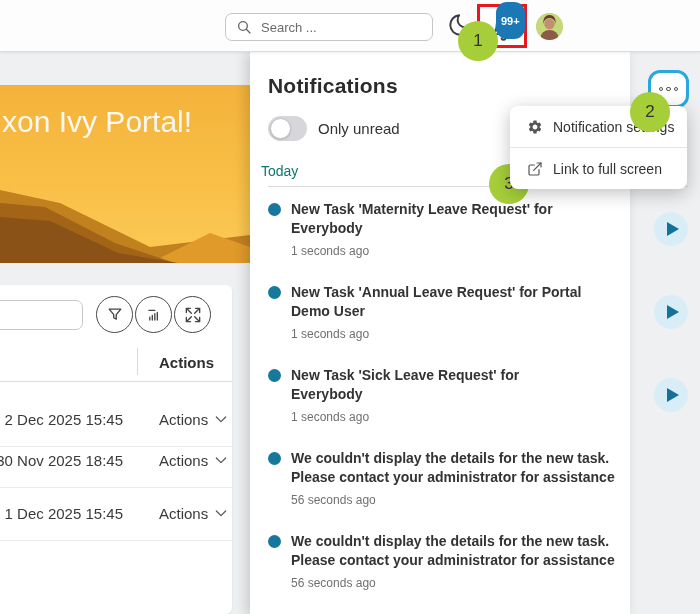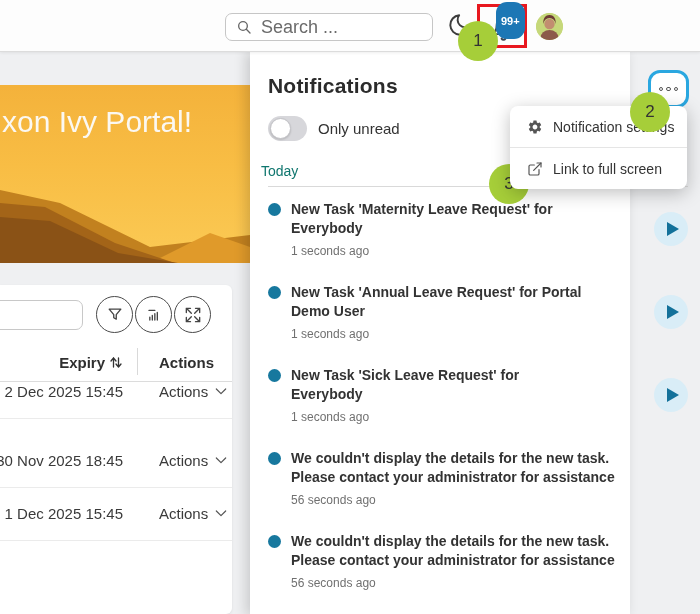--- a/index.html
+++ b/index.html
@@ -5,21 +5,21 @@
   html,body{margin:0;padding:0;}
   body{font-family:"Liberation Sans", sans-serif; background:#eff0f2;}
   .stage{position:relative;width:700px;height:614px;overflow:hidden;background:#eff0f2;}
 
   
   .header{position:absolute;left:0;top:0;width:700px;height:51px;background:#fdfdfd;
           border-bottom:1px solid #dcdcdc;box-shadow:0 1px 3px rgba(0,0,0,.07);z-index:5;}
   .search-box{position:absolute;left:225px;top:13px;width:208px;height:28px;border:1px solid #c6c6c6;
           border-radius:7px;background:#fff;display:flex;align-items:center;box-sizing:border-box;padding:0 8px 0 10px;}
   .search-box svg{flex-shrink:0;margin-right:7px;}
-  .search-box input{border:none;outline:none;flex:1;font-family:inherit;font-size:18px;color:#444;background:transparent;min-width:0;}
+  .search-box input{border:none;outline:none;flex:1;font-family:inherit;font-size:13px;color:#444;background:transparent;min-width:0;}
   .search-box input::placeholder{color:#6b6b6b;opacity:1;}
   .icon-btn{position:absolute;background:none;border:none;padding:0;cursor:pointer;}
   .moon-btn{left:446px;top:12px;width:28px;height:28px;}
   .bell-btn{left:489px;top:15px;width:29px;height:29px;}
   .badge{position:absolute;left:496px;top:2px;min-width:17px;height:21px;padding:8px 5px;border-radius:11px;
          background:var(--badge_blue);color:#fff;font-size:11px;font-weight:bold;display:flex;
          align-items:center;justify-content:center;z-index:8;}
   .red-box{position:absolute;left:477px;top:4px;width:50px;height:44px;border:3px solid var(--highlight_red);
            box-sizing:border-box;z-index:7;pointer-events:none;}
   .avatar{position:absolute;left:536px;top:13px;width:27px;height:27px;border-radius:50%;overflow:hidden;background:#c6d87a;}
@@ -120,33 +120,26 @@
         <line x1="16" y1="18" x2="16" y2="9"></line>
       </svg>
     </button>
     <button class="circ-btn" style="left:174px;">
       <svg width="20" height="20" viewBox="0 0 24 24" fill="none" stroke="#444" stroke-width="1.6" stroke-linecap="round" stroke-linejoin="round">
         <path d="M9 4H4v5M4 4l6 6M15 4h5v5M20 4l-6 6M9 20H4v-5M4 20l6-6M15 20h5v-5M20 20l-6-6"></path>
       </svg>
     </button>
 
     <div class="thead">
-      <div class="th-exp">
-        <span>Expiry</span>
-        <svg width="14" height="15" viewBox="0 0 14 15" fill="none" stroke="#333" stroke-width="1.3" stroke-linecap="round" stroke-linejoin="round">
-          <path d="M4.5 12V3M4.5 3L2 6M4.5 3l2.5 3"></path>
-          <path d="M9.5 3v9M9.5 12L7 9M9.5 12l2.5-3"></path>
-        </svg>
-      </div>
       <div class="tsep"></div>
       <div class="th-act">Actions</div>
     </div>
     <div class="thead-line"></div>
 
-    <div class="trow" style="top:80px;">
+    <div class="trow" style="top:108px;">
       <div class="tdate">2 Dec 2025 15:45</div>
       <button class="taction">
         <span>Actions</span>
         <svg width="16" height="16" viewBox="0 0 24 24" fill="none" stroke="#555" stroke-width="1.8" stroke-linecap="round" stroke-linejoin="round">
             <path d="M5 9l7 7 7-7"></path>
           </svg>
       </button>
     </div>
     <div class="trow" style="top:149px;">
       <div class="tdate">30 Nov 2025 18:45</div>

